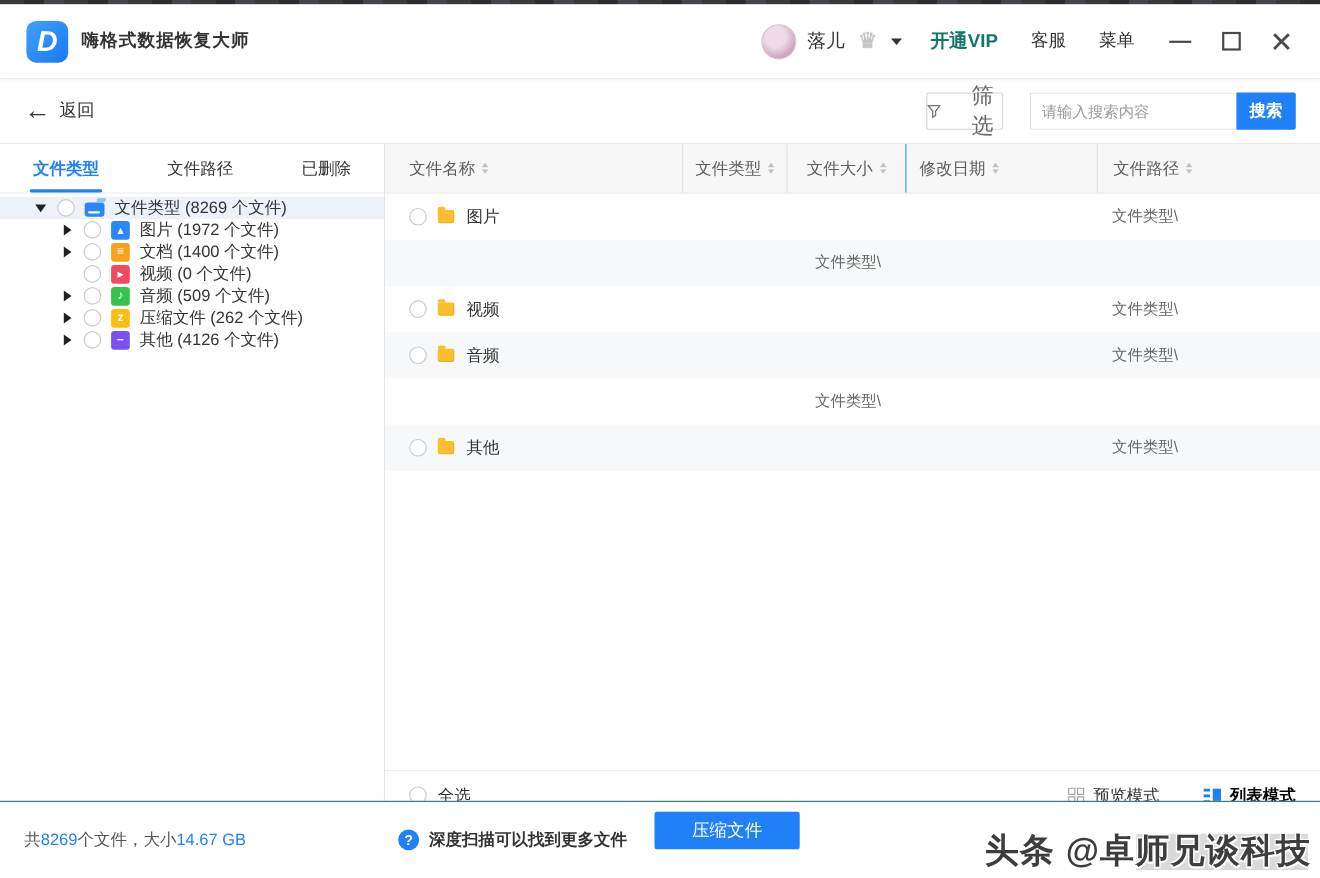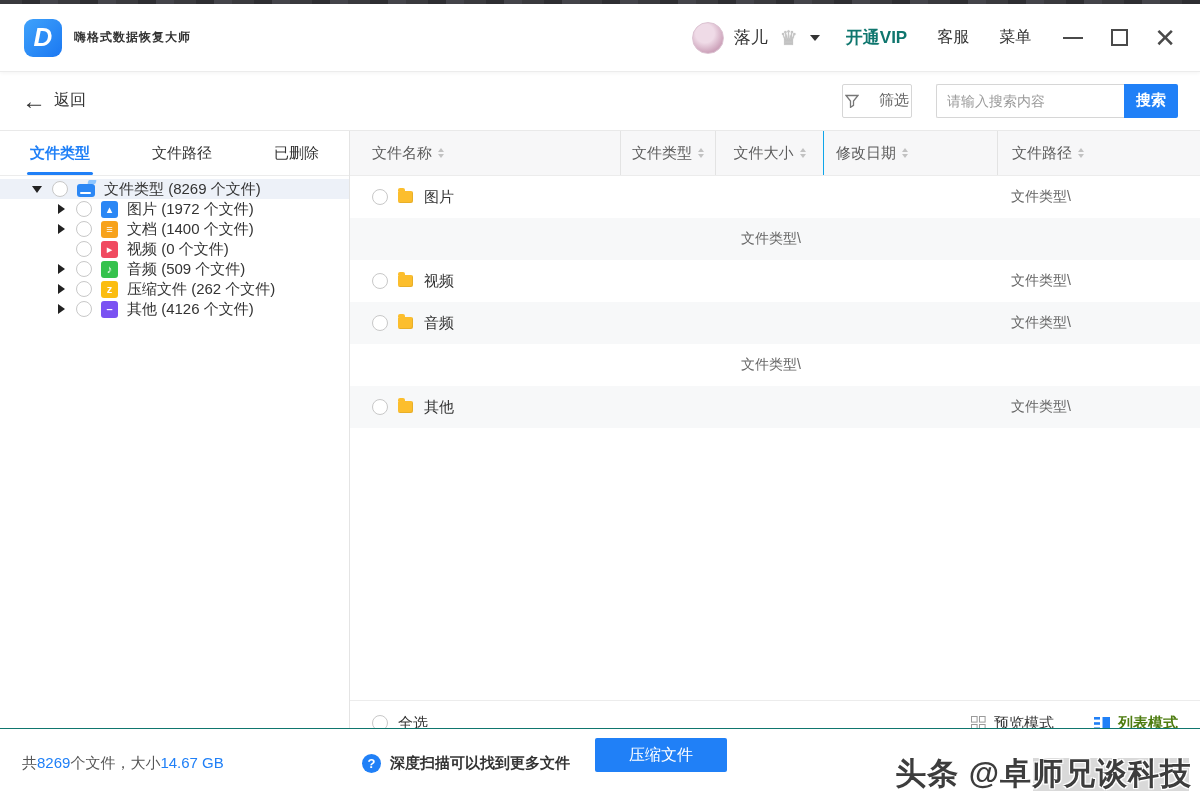--- a/index.html
+++ b/index.html
@@ -13,21 +13,21 @@
   .top-strip { height:4px; width:100%;
     background:repeating-linear-gradient(90deg,#3a3a3e 0 22px,#2e2e32 22px 40px,#44444a 40px 58px); }
 
   
   .titlebar { height:68px; display:flex; align-items:center; padding:0 24px;
     border-bottom:1px solid #ececec; box-shadow:0 1px 4px rgba(0,0,0,.05); background:#fff; position:relative; z-index:5;}
   .logo { width:38px; height:38px; border-radius:9px;
     background:linear-gradient(135deg,#3fa2fb,#1b78f2);
     color:#fff; font-size:26px; font-weight:bold; font-style:italic;
     display:flex; align-items:center; justify-content:center; flex:0 0 auto; }
-  .app-name { margin-left:12px; font-size:12px; font-weight:bold; color:#333; letter-spacing:1px;}
+  .app-name { margin-left:12px; font-size:16px; font-weight:bold; color:#333; letter-spacing:1px;}
   .tb-spacer { flex:1; }
   .avatar { width:32px; height:32px; border-radius:50%;
     background:radial-gradient(circle at 40% 35%, #efdbe7 0 35%, #cfa6bd 70%, #b98aa6 100%);
     border:1px solid #dcc3d2; }
   .username { margin-left:10px; font-size:17px; color:#333; }
   .crown { margin-left:12px; font-size:20px; color:#c6c6c6; text-shadow:0 0 1px #9a9a9a; line-height:1;}
   .caret-down { margin-left:12px; width:0; height:0;
     border-left:5px solid transparent; border-right:5px solid transparent; border-top:6px solid #333; }
   .vip { margin-left:26px; font-size:17px; font-weight:bold; color:#0f766e; cursor:pointer;}
   .tb-link { margin-left:30px; font-size:16px; color:#333; cursor:pointer;}
@@ -36,21 +36,21 @@
   .win-max { width:17px; height:17px; border:2px solid #4a4a4a; margin-left:28px;}
   .win-close { font-size:26px; color:#4a4a4a; margin-left:26px; line-height:20px; font-weight:300;}
 
   
   .toolbar { height:57px; display:flex; align-items:center; padding:0 22px; background:#fff;}
   .back { display:flex; align-items:center; gap:8px; cursor:pointer; }
   .back-arrow { font-size:24px; color:#333; line-height:1; font-weight:bold;}
   .back-label { font-size:16px; color:#333; }
   .toolbar-right { margin-left:auto; display:flex; align-items:center; }
   .filter-btn { width:70px; height:34px; border:1px solid #d6d6d6; border-radius:2px; background:#fff;
-    display:flex; align-items:center; justify-content:center; gap:20px; font-size:15px; color:#666; cursor:pointer;}
+    display:flex; align-items:center; justify-content:center; gap:20px; font-size:20px; color:#666; cursor:pointer;}
   .search-wrap { display:flex; margin-left:24px; }
   .search-input { width:188px; height:34px; border:1px solid #d6d6d6; border-right:none;
     border-radius:2px 0 0 2px; padding:0 10px; font-size:14px; color:#333; outline:none;
     font-family:inherit;}
   .search-input::placeholder { color:#9b9b9b; }
   .search-btn { width:54px; height:34px; background:#2080f7; color:#fff; border:none;
     border-radius:0 2px 2px 0; font-size:15px; font-weight:bold; cursor:pointer; font-family:inherit;}
 
   
   .content { position:absolute; top:130px; left:0; right:0; bottom:53px;
@@ -103,21 +103,21 @@
   .td-type { width:95px; } .td-size { width:108px; } .td-date { width:174px; }
   .td-path { width:203px; padding-left:14px; font-size:14px; color:#666; flex:1;}
 
   .list-footer { margin-top:auto; height:45px; flex:0 0 auto; border-top:1px solid #ececec;
     display:flex; align-items:center; padding:0 22px; background:#fff;}
   .select-all { display:flex; align-items:center; font-size:15px; color:#333; cursor:pointer;}
   .select-all .radio { margin-right:10px; }
   .mode-group { margin-left:auto; display:flex; align-items:center; gap:10px;}
   .mode { display:flex; align-items:center; gap:8px; font-size:15px; color:#333; cursor:pointer;}
   .mode + .mode { margin-left:30px; }
-  .mode.active { color:#4d7c0f; font-weight:bold;font-family:Liberation Mono, monospace;}
+  .mode.active { color:#000000; font-weight:bold;font-family:Liberation Mono, monospace;}
 
   
   .statusbar { position:absolute; left:0; right:0; bottom:0; height:70px; background:#fff;
     border-top:1px solid #0f766e; display:flex; align-items:center; z-index:2;}
   .summary { margin-left:22px; font-size:15px; color:#555;}
   .summary .num { color:#2080f7; }
   .tip-group { position:absolute; left:362px; display:flex; align-items:center; gap:9px;}
   .qicon { width:19px; height:19px; border-radius:50%; background:#2080f7; color:#fff;
     font-size:13px; font-weight:bold; display:flex; align-items:center; justify-content:center;}
   .tip { font-size:15px; font-weight:bold; color:#333;}

